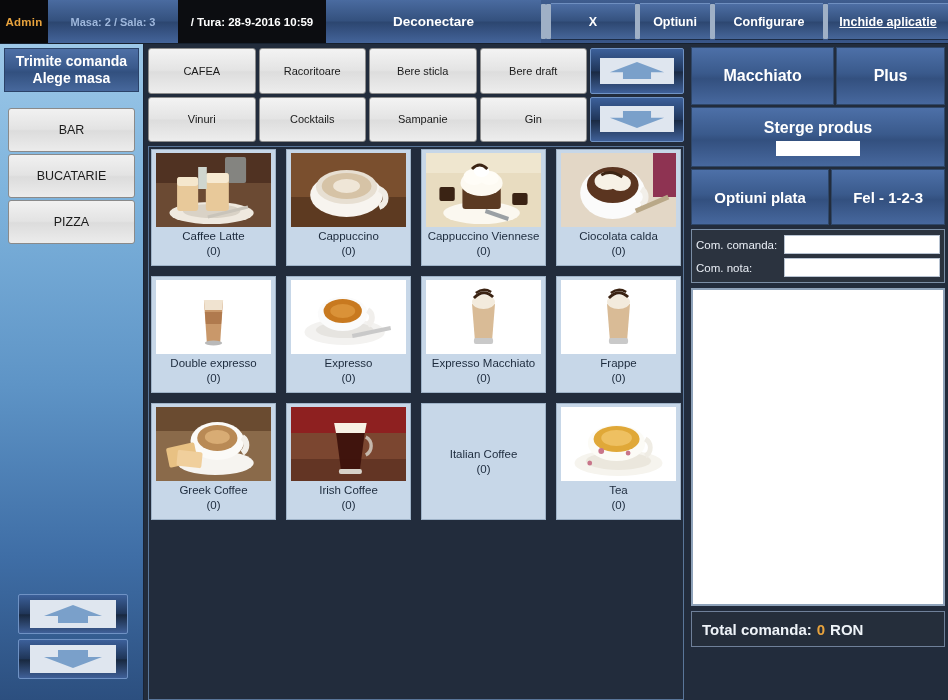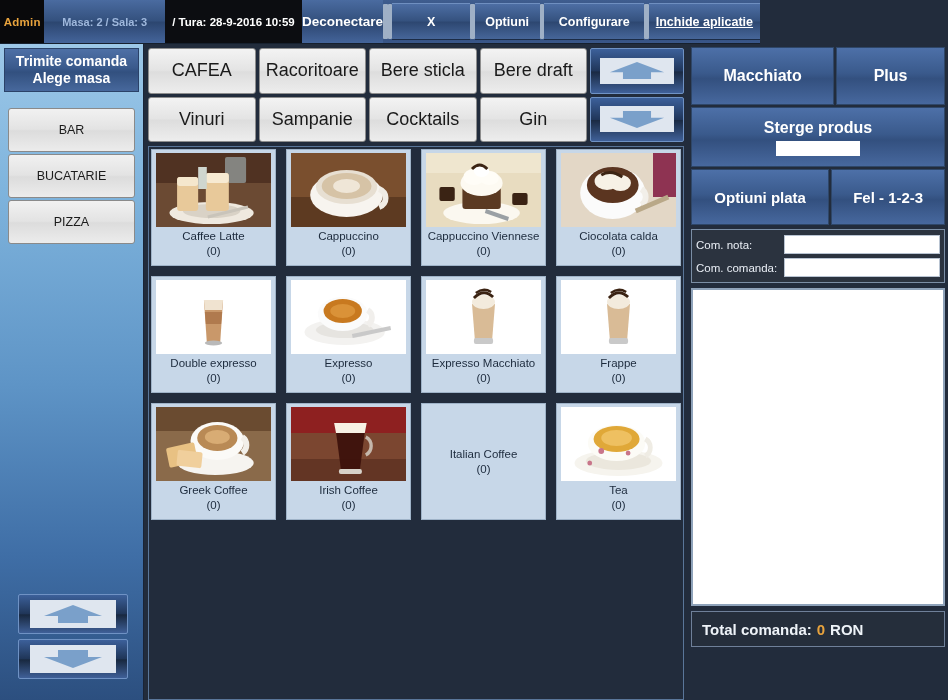--- a/index.html
+++ b/index.html
@@ -14,21 +14,21 @@
   
   #app {
     position: relative;
     width: 948px; height: 700px;
     background: #222c3c;
   }
 
   
   #topbar {
     position: absolute; left: 0; top: 0;
-    width: 760px; height: 44px;
+    width: 948px; height: 44px;
     background: linear-gradient(180deg, #3f5d8f 0%, #2f4b78 45%, #27406a 55%, #3a5789 100%);
     display: flex; align-items: stretch;
     border-bottom: 1px solid #16202e;
   }
   .tb-admin {
     width: 48px;
     background: #09090b;
     display: flex; align-items: center; justify-content: center;
     color: #e8a33d; font-size: 11.5px; font-weight: bold;
     letter-spacing: .2px;
@@ -137,21 +137,21 @@
     grid-template-columns: repeat(4, 1fr);
     grid-template-rows: repeat(2, 1fr);
     gap: 3px;
     padding-right: 3px;
   }
   .cat-btn {
     background: linear-gradient(180deg, #f3f3f3 0%, #e4e4e4 48%, #dddddd 52%, #ededed 100%);
     border: 1px solid #8d8d8d;
     border-radius: 3px;
     display: flex; align-items: center; justify-content: center;
-    font-size: 18px; color: #1a1a1a;
+    font-size: 11px; color: #1a1a1a;
     cursor: pointer;
   }
   #cats-nav {
     width: 94px;
     display: flex; flex-direction: column;
     gap: 3px;
   }
   .catnav-btn {
     flex: 1;
     background: linear-gradient(180deg, #3c609a 0%, #20365a 50%, #1a2a43 52%, #3f6098 100%);
@@ -333,22 +333,22 @@
 
   <div id="middle">
 
     <div id="cats">
       <div id="cats-grid">
         <div class="cat-btn">CAFEA</div>
         <div class="cat-btn">Racoritoare</div>
         <div class="cat-btn">Bere sticla</div>
         <div class="cat-btn">Bere draft</div>
         <div class="cat-btn">Vinuri</div>
+        <div class="cat-btn">Cocktails</div>
         <div class="cat-btn">Sampanie</div>
-        <div class="cat-btn">Cocktails</div>
         <div class="cat-btn">Gin</div>
       </div>
       <div id="cats-nav">
         <div class="catnav-btn">
           <span class="arrowplate">
             <svg width="58" height="19" viewBox="0 0 62 20">
               <polygon points="31,1 60,12 46,12 46,19 16,19 16,12 2,12" fill="#7aa0ca"></polygon>
             </svg>
           </span>
         </div>
@@ -603,25 +603,25 @@
       <span id="sterge-input"></span>
     </div>
 
     <div id="r-row3">
       <div class="r-btn" id="btn-optiuni-plata">Optiuni plata</div>
       <div class="r-btn" id="btn-fel">Fel - 1-2-3</div>
     </div>
 
     <div id="r-fields">
       <div class="fld-row">
+        <span class="fld-label">Com. comanda:</span>
+        <span class="fld-input"></span>
+      </div>
+      <div class="fld-row">
         <span class="fld-label">Com. nota:</span>
-        <span class="fld-input"></span>
-      </div>
-      <div class="fld-row">
-        <span class="fld-label">Com. comanda:</span>
         <span class="fld-input"></span>
       </div>
     </div>
 
     <div id="r-list"></div>
 
     <div id="r-total">
       <span>Total comanda:</span>
       <span class="amount">0</span>
       <span class="cur">RON</span>

